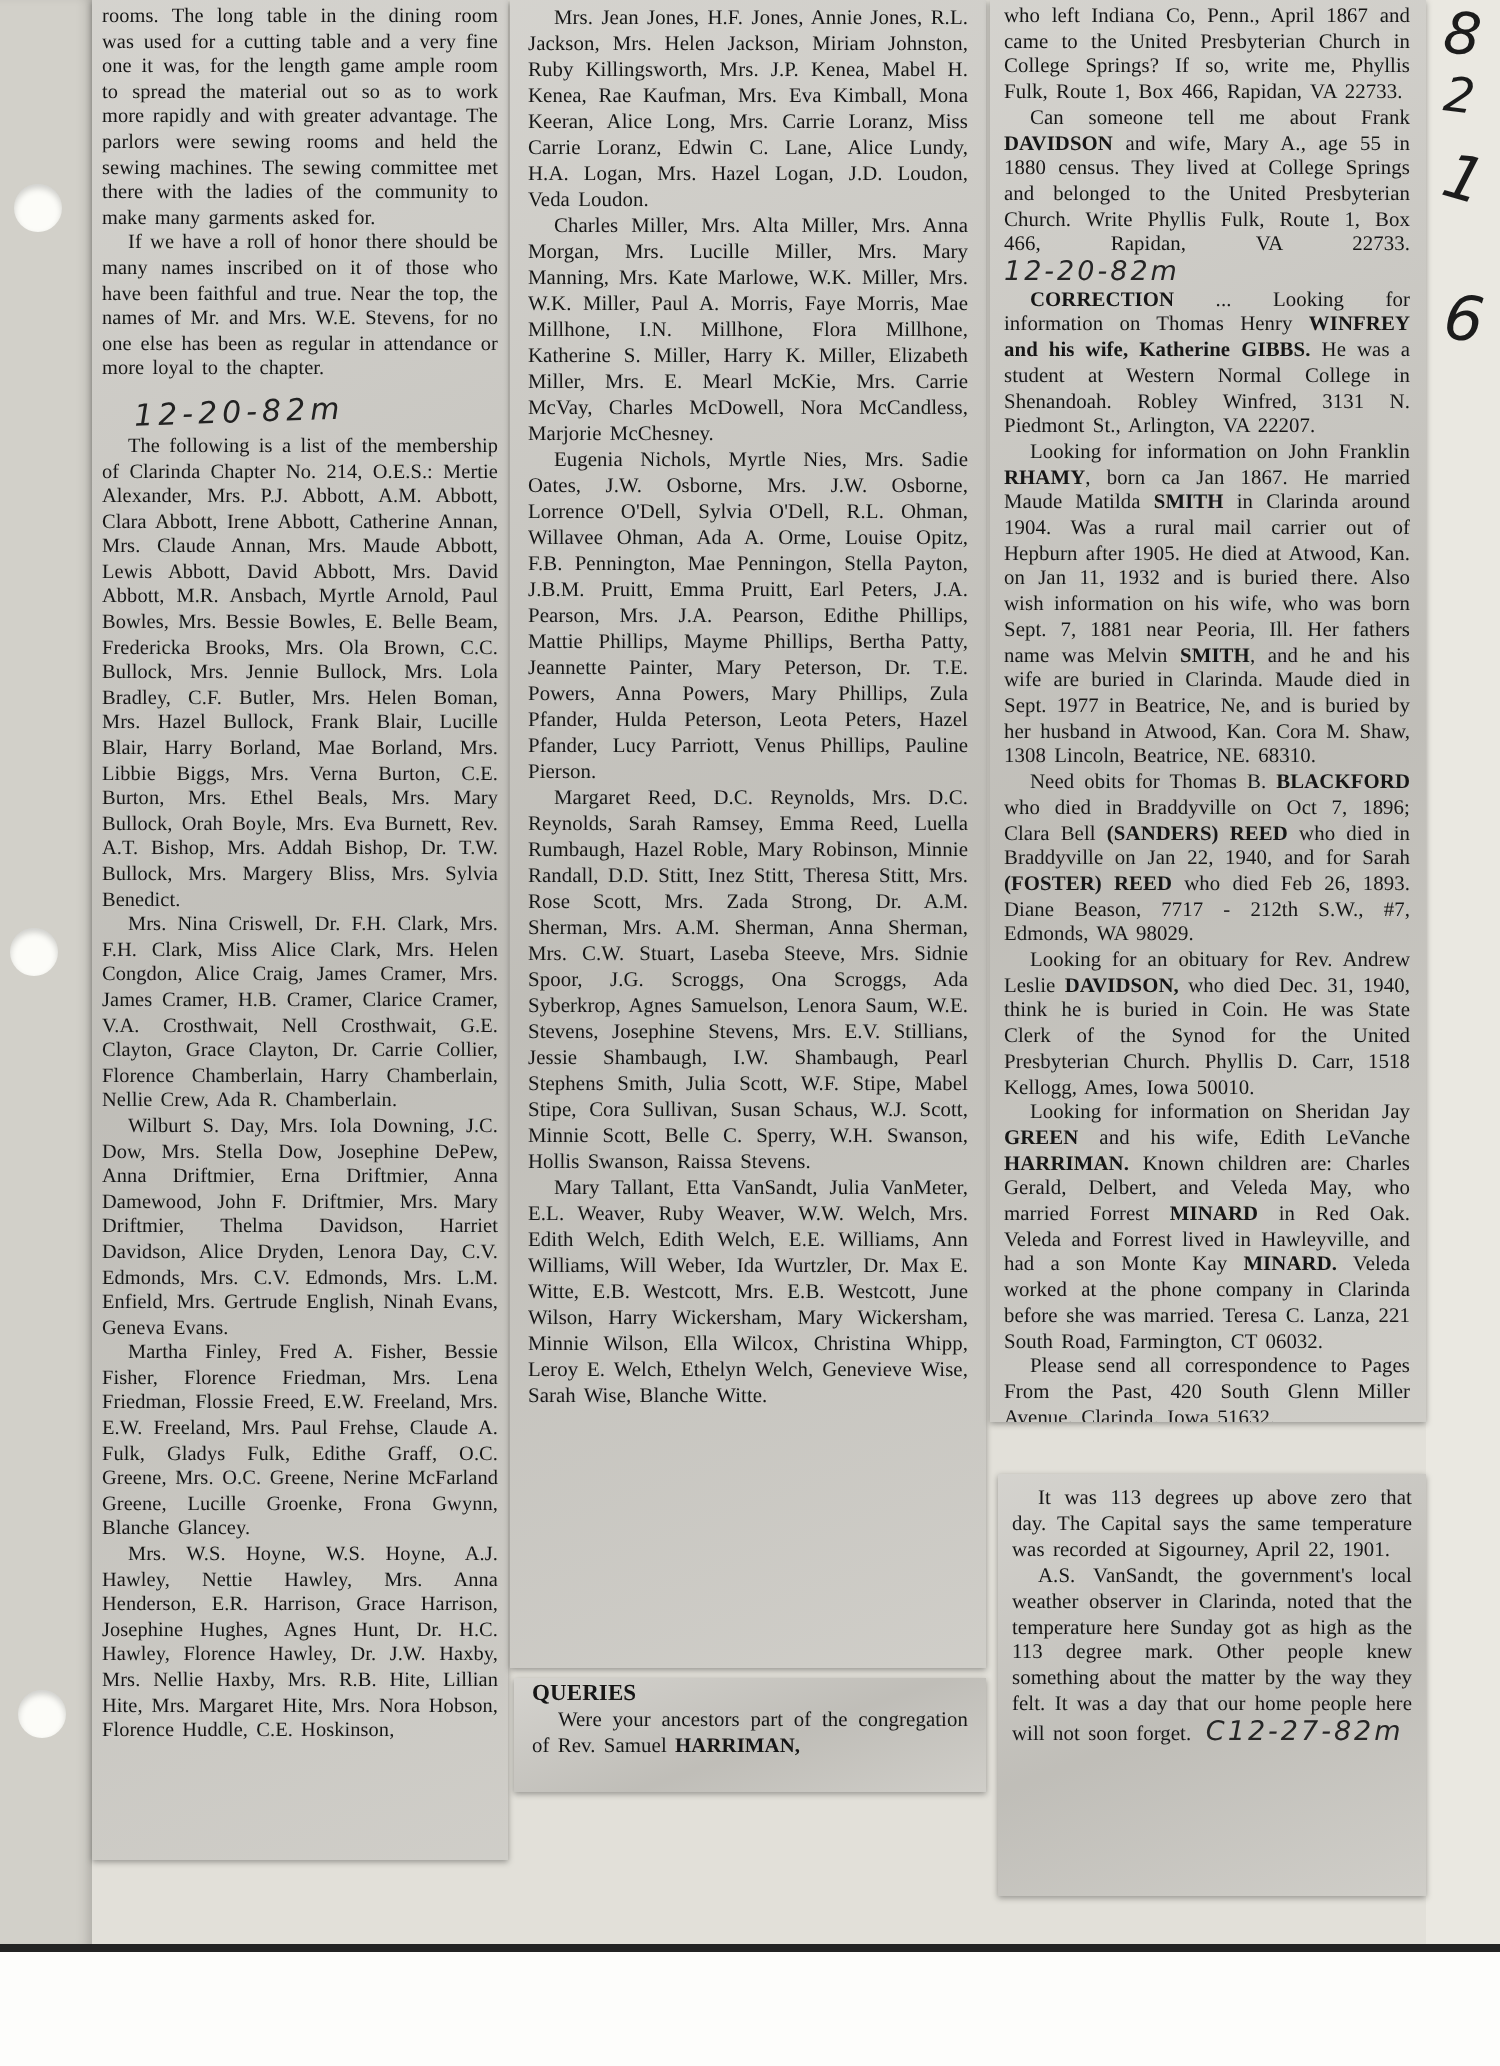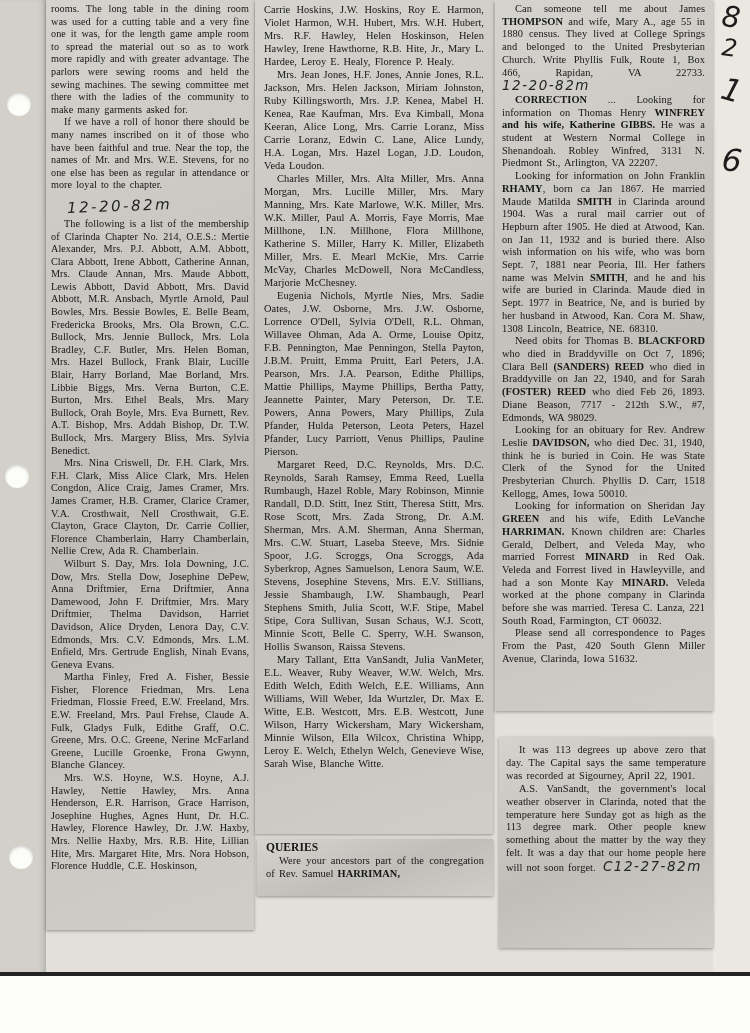--- a/index.html
+++ b/index.html
@@ -54,33 +54,33 @@
       <p class="np"><span>rooms. The long table in the dining room was used for a cutting table and a very fine one it was, for the length game ample room to spread the material out so as to work more rapidly and with greater advantage. The parlors were sewing rooms and held the sewing machines. The sewing committee met there with the ladies of the community to make many garments asked for.</span></p>
       <p class="np ind"><span>If we have a roll of honor there should be many names inscribed on it of those who have been faithful and true. Near the top, the names of Mr. and Mrs. W.E. Stevens, for no one else has been as regular in attendance or more loyal to the chapter.</span></p>
       <span class="hwline">12-20-82m</span>
       <p class="np ind"><span>The following is a list of the membership of Clarinda Chapter No. 214, O.E.S.: Mertie Alexander, Mrs. P.J. Abbott, A.M. Abbott, Clara Abbott, Irene Abbott, Catherine Annan, Mrs. Claude Annan, Mrs. Maude Abbott, Lewis Abbott, David Abbott, Mrs. David Abbott, M.R. Ansbach, Myrtle Arnold, Paul Bowles, Mrs. Bessie Bowles, E. Belle Beam, Fredericka Brooks, Mrs. Ola Brown, C.C. Bullock, Mrs. Jennie Bullock, Mrs. Lola Bradley, C.F. Butler, Mrs. Helen Boman, Mrs. Hazel Bullock, Frank Blair, Lucille Blair, Harry Borland, Mae Borland, Mrs. Libbie Biggs, Mrs. Verna Burton, C.E. Burton, Mrs. Ethel Beals, Mrs. Mary Bullock, Orah Boyle, Mrs. Eva Burnett, Rev. A.T. Bishop, Mrs. Addah Bishop, Dr. T.W. Bullock, Mrs. Margery Bliss, Mrs. Sylvia Benedict.</span></p>
       <p class="np ind"><span>Mrs. Nina Criswell, Dr. F.H. Clark, Mrs. F.H. Clark, Miss Alice Clark, Mrs. Helen Congdon, Alice Craig, James Cramer, Mrs. James Cramer, H.B. Cramer, Clarice Cramer, V.A. Crosthwait, Nell Crosthwait, G.E. Clayton, Grace Clayton, Dr. Carrie Collier, Florence Chamberlain, Harry Chamberlain, Nellie Crew, Ada R. Chamberlain.</span></p>
       <p class="np ind"><span>Wilburt S. Day, Mrs. Iola Downing, J.C. Dow, Mrs. Stella Dow, Josephine DePew, Anna Driftmier, Erna Driftmier, Anna Damewood, John F. Driftmier, Mrs. Mary Driftmier, Thelma Davidson, Harriet Davidson, Alice Dryden, Lenora Day, C.V. Edmonds, Mrs. C.V. Edmonds, Mrs. L.M. Enfield, Mrs. Gertrude English, Ninah Evans, Geneva Evans.</span></p>
       <p class="np ind"><span>Martha Finley, Fred A. Fisher, Bessie Fisher, Florence Friedman, Mrs. Lena Friedman, Flossie Freed, E.W. Freeland, Mrs. E.W. Freeland, Mrs. Paul Frehse, Claude A. Fulk, Gladys Fulk, Edithe Graff, O.C. Greene, Mrs. O.C. Greene, Nerine McFarland Greene, Lucille Groenke, Frona Gwynn, Blanche Glancey.</span></p>
       <p class="np ind"><span>Mrs. W.S. Hoyne, W.S. Hoyne, A.J. Hawley, Nettie Hawley, Mrs. Anna Henderson, E.R. Harrison, Grace Harrison, Josephine Hughes, Agnes Hunt, Dr. H.C. Hawley, Florence Hawley, Dr. J.W. Haxby, Mrs. Nellie Haxby, Mrs. R.B. Hite, Lillian Hite, Mrs. Margaret Hite, Mrs. Nora Hobson, Florence Huddle, C.E. Hoskinson,</span></p>
     </div>
   <div class="clip" id="col-mid">
-      <p class="np"><span>Carrie Hoskins, J.W. Hoskins, Roy E. Harmon, Violet Harmon, W.H. Hubert, Mrs. W.H. Hubert, Mrs. R.F. Hawley, Helen Hoskinson, Helen Hawley, Irene Hawthorne, R.B. Hite, Jr., Mary L. Hardee, Leroy E. Healy, Florence P. Healy.</span></p>
       <p class="np ind"><span>Mrs. Jean Jones, H.F. Jones, Annie Jones, R.L. Jackson, Mrs. Helen Jackson, Miriam Johnston, Ruby Killingsworth, Mrs. J.P. Kenea, Mabel H. Kenea, Rae Kaufman, Mrs. Eva Kimball, Mona Keeran, Alice Long, Mrs. Carrie Loranz, Miss Carrie Loranz, Edwin C. Lane, Alice Lundy, H.A. Logan, Mrs. Hazel Logan, J.D. Loudon, Veda Loudon.</span></p>
       <p class="np ind"><span>Charles Miller, Mrs. Alta Miller, Mrs. Anna Morgan, Mrs. Lucille Miller, Mrs. Mary Manning, Mrs. Kate Marlowe, W.K. Miller, Mrs. W.K. Miller, Paul A. Morris, Faye Morris, Mae Millhone, I.N. Millhone, Flora Millhone, Katherine S. Miller, Harry K. Miller, Elizabeth Miller, Mrs. E. Mearl McKie, Mrs. Carrie McVay, Charles McDowell, Nora McCandless, Marjorie McChesney.</span></p>
       <p class="np ind"><span>Eugenia Nichols, Myrtle Nies, Mrs. Sadie Oates, J.W. Osborne, Mrs. J.W. Osborne, Lorrence O'Dell, Sylvia O'Dell, R.L. Ohman, Willavee Ohman, Ada A. Orme, Louise Opitz, F.B. Pennington, Mae Penningon, Stella Payton, J.B.M. Pruitt, Emma Pruitt, Earl Peters, J.A. Pearson, Mrs. J.A. Pearson, Edithe Phillips, Mattie Phillips, Mayme Phillips, Bertha Patty, Jeannette Painter, Mary Peterson, Dr. T.E. Powers, Anna Powers, Mary Phillips, Zula Pfander, Hulda Peterson, Leota Peters, Hazel Pfander, Lucy Parriott, Venus Phillips, Pauline Pierson.</span></p>
       <p class="np ind"><span>Margaret Reed, D.C. Reynolds, Mrs. D.C. Reynolds, Sarah Ramsey, Emma Reed, Luella Rumbaugh, Hazel Roble, Mary Robinson, Minnie Randall, D.D. Stitt, Inez Stitt, Theresa Stitt, Mrs. Rose Scott, Mrs. Zada Strong, Dr. A.M. Sherman, Mrs. A.M. Sherman, Anna Sherman, Mrs. C.W. Stuart, Laseba Steeve, Mrs. Sidnie Spoor, J.G. Scroggs, Ona Scroggs, Ada Syberkrop, Agnes Samuelson, Lenora Saum, W.E. Stevens, Josephine Stevens, Mrs. E.V. Stillians, Jessie Shambaugh, I.W. Shambaugh, Pearl Stephens Smith, Julia Scott, W.F. Stipe, Mabel Stipe, Cora Sullivan, Susan Schaus, W.J. Scott, Minnie Scott, Belle C. Sperry, W.H. Swanson, Hollis Swanson, Raissa Stevens.</span></p>
       <p class="np ind"><span>Mary Tallant, Etta VanSandt, Julia VanMeter, E.L. Weaver, Ruby Weaver, W.W. Welch, Mrs. Edith Welch, Edith Welch, E.E. Williams, Ann Williams, Will Weber, Ida Wurtzler, Dr. Max E. Witte, E.B. Westcott, Mrs. E.B. Westcott, June Wilson, Harry Wickersham, Mary Wickersham, Minnie Wilson, Ella Wilcox, Christina Whipp, Leroy E. Welch, Ethelyn Welch, Genevieve Wise, Sarah Wise, Blanche Witte.</span></p>
     </div>
   <div class="clip" id="col-mid-q">
       <p class="np head"><span>QUERIES</span></p>
       <p class="np ind"><span>Were your ancestors part of the congregation of Rev. Samuel </span><span class="b">HARRIMAN,</span></p>
     </div>
   <div class="clip" id="col-right">
-      <p class="np ind"><span>Can someone tell me about James </span><span class="b">THOMPSON</span><span> and wife, Mary A., age 55 in 1880 census. They lived at College Springs and belonged to the United Presbyterian Church. Write Phyllis Fulk, Route 1, Box 466, Rapidan, VA 22733.</span><span class="hw"> 12-20-82m</span></p>
+      <p class="np"><span>who left Indiana Co, Penn., April 1867 and came to the United Presbyterian Church in College Springs? If so, write me, Phyllis Fulk, Route 1, Box 466, Rapidan, VA 22733.</span></p>
+      <p class="np ind"><span>Can someone tell me about Frank </span><span class="b">DAVIDSON</span><span> and wife, Mary A., age 55 in 1880 census. They lived at College Springs and belonged to the United Presbyterian Church. Write Phyllis Fulk, Route 1, Box 466, Rapidan, VA 22733.</span><span class="hw"> 12-20-82m</span></p>
       <p class="np ind"><span class="b">CORRECTION</span><span> ... Looking for information on Thomas Henry </span><span class="b">WINFREY</span><span> </span><span class="b">and his wife, Katherine GIBBS.</span><span> He was a student at Western Normal College in Shenandoah. Robley Winfred, 3131 N. Piedmont St., Arlington, VA 22207.</span></p>
       <p class="np ind"><span>Looking for information on John Franklin </span><span class="b">RHAMY</span><span>, born ca Jan 1867. He married Maude Matilda </span><span class="b">SMITH</span><span> in Clarinda around 1904. Was a rural mail carrier out of Hepburn after 1905. He died at Atwood, Kan. on Jan 11, 1932 and is buried there. Also wish information on his wife, who was born Sept. 7, 1881 near Peoria, Ill. Her fathers name was Melvin </span><span class="b">SMITH</span><span>, and he and his wife are buried in Clarinda. Maude died in Sept. 1977 in Beatrice, Ne, and is buried by her husband in Atwood, Kan. Cora M. Shaw, 1308 Lincoln, Beatrice, NE. 68310.</span></p>
       <p class="np ind"><span>Need obits for Thomas B. </span><span class="b">BLACKFORD</span><span> who died in Braddyville on Oct 7, 1896; Clara Bell </span><span class="b">(SANDERS) REED</span><span> who died in Braddyville on Jan 22, 1940, and for Sarah </span><span class="b">(FOSTER) REED</span><span> who died Feb 26, 1893. Diane Beason, 7717 - 212th S.W., #7, Edmonds, WA 98029.</span></p>
       <p class="np ind"><span>Looking for an obituary for Rev. Andrew Leslie </span><span class="b">DAVIDSON,</span><span> who died Dec. 31, 1940, think he is buried in Coin. He was State Clerk of the Synod for the United Presbyterian Church. Phyllis D. Carr, 1518 Kellogg, Ames, Iowa 50010.</span></p>
       <p class="np ind"><span>Looking for information on Sheridan Jay </span><span class="b">GREEN</span><span> and his wife, Edith LeVanche </span><span class="b">HARRIMAN.</span><span> Known children are: Charles Gerald, Delbert, and Veleda May, who married Forrest </span><span class="b">MINARD</span><span> in Red Oak. Veleda and Forrest lived in Hawleyville, and had a son Monte Kay </span><span class="b">MINARD.</span><span> Veleda worked at the phone company in Clarinda before she was married. Teresa C. Lanza, 221 South Road, Farmington, CT 06032.</span></p>
       <p class="np ind gap"><span>Please send all correspondence to Pages From the Past, 420 South Glenn Miller Avenue, Clarinda, Iowa 51632.</span></p>
     </div>
   <div class="clip" id="col-right2">
       <p class="np ind"><span>It was 113 degrees up above zero that day. The Capital says the same temperature was recorded at Sigourney, April 22, 1901.</span></p>
       <p class="np ind"><span>A.S. VanSandt, the government's local weather observer in Clarinda, noted that the temperature here Sunday got as high as the 113 degree mark. Other people knew something about the matter by the way they felt. It was a day that our home people here will not soon forget.</span><span class="hw"> C12-27-82m</span></p>

